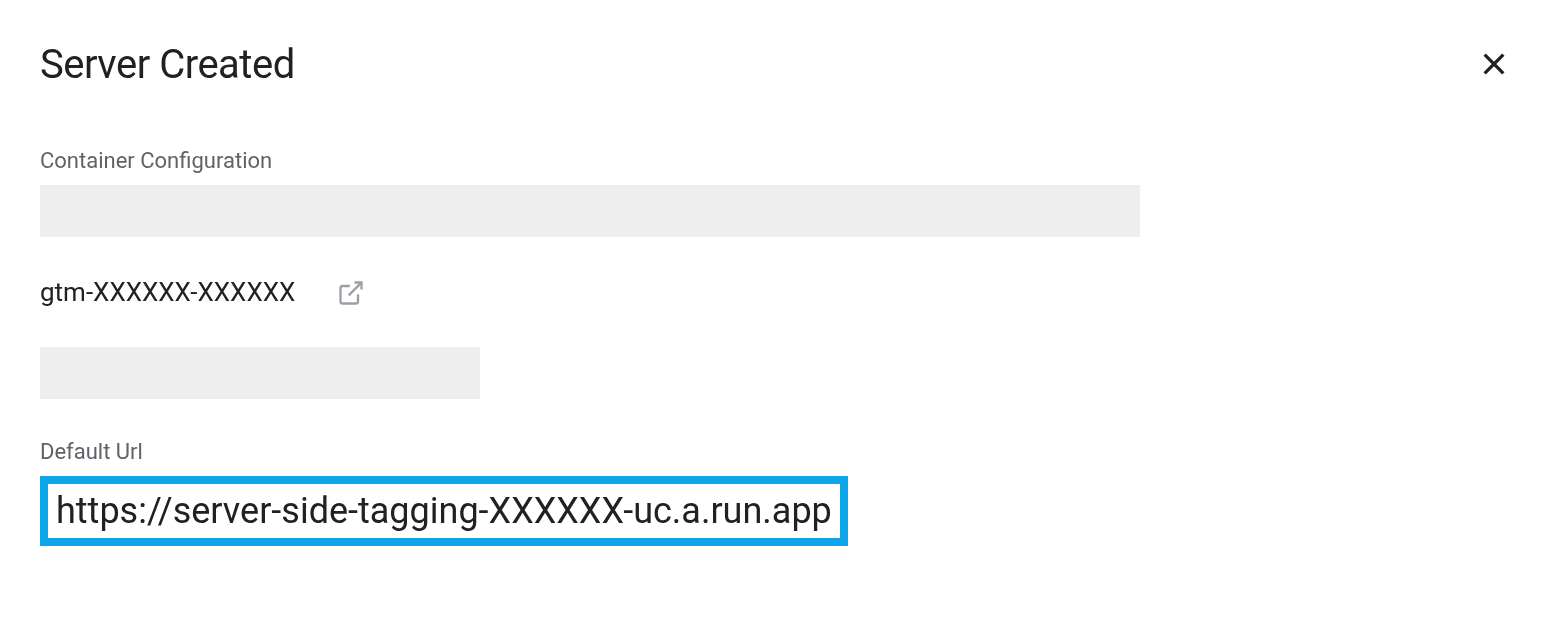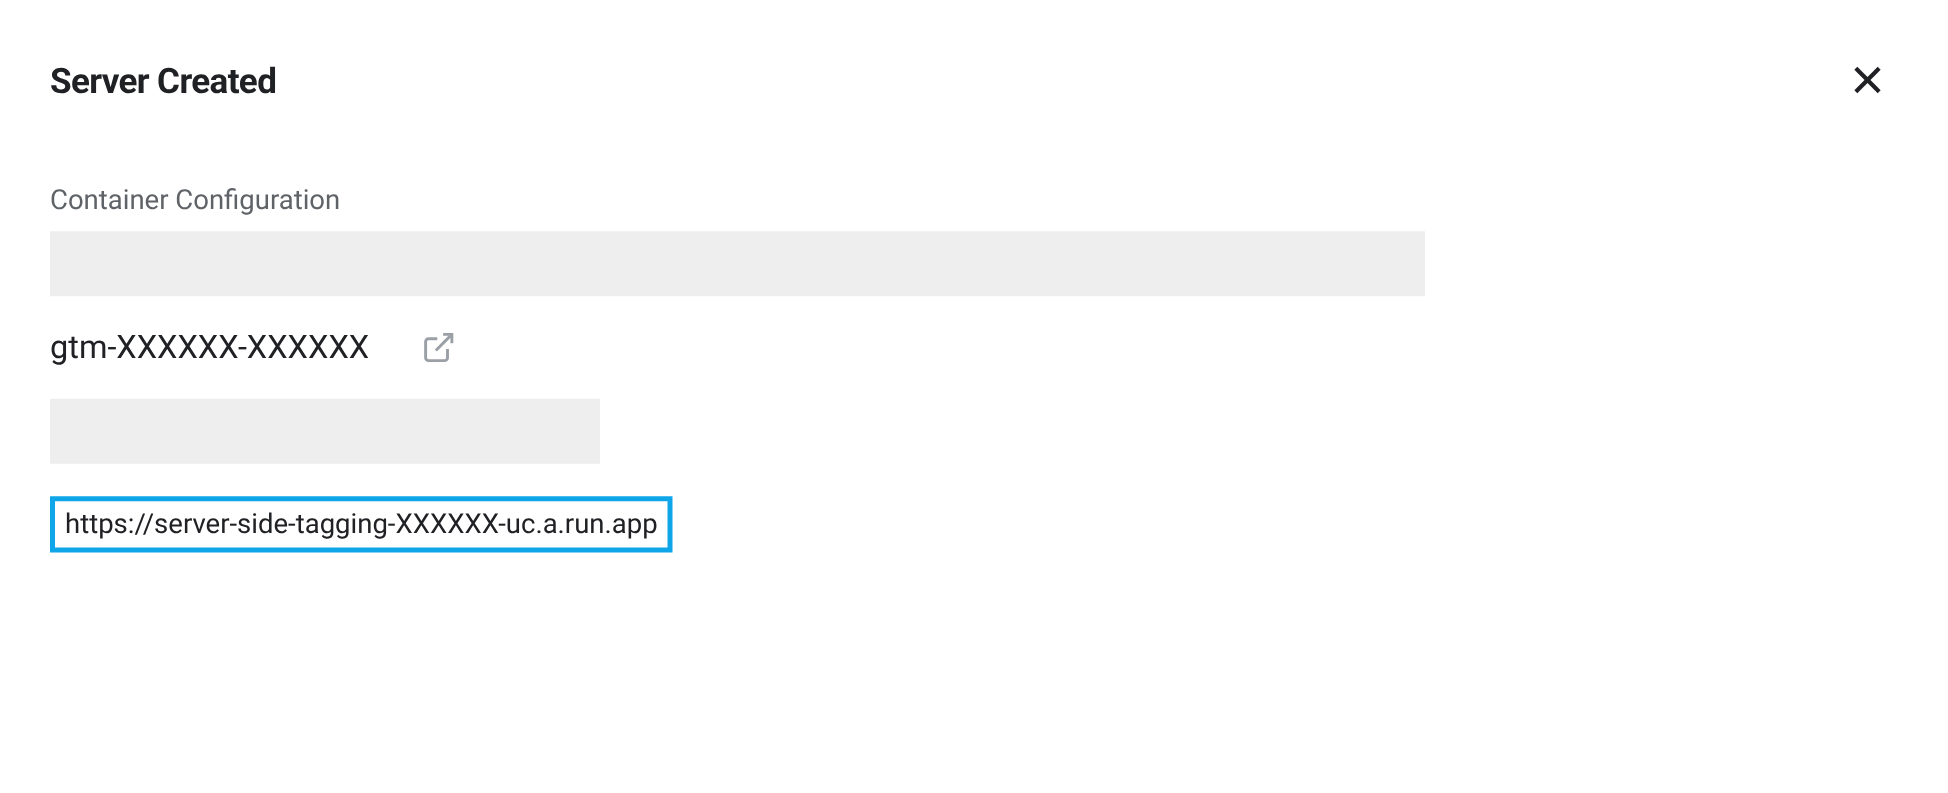--- a/index.html
+++ b/index.html
@@ -15,38 +15,38 @@
       position: relative;
       padding: 40px;
     }
     .header {
       display: flex;
       justify-content: space-between;
       align-items: center;
       margin-bottom: 60px;
     }
     .title {
-      font-size: 28px;
-      font-weight: 700;
+      font-size: 40px;
+      font-weight: 400;
       color: #202124;
       letter-spacing: -0.5px;
     }
     .close-btn {
       cursor: pointer;
       padding: 8px;
       display: flex;
       align-items: center;
       justify-content: center;
     }
     .close-btn svg {
       width: 32px;
       height: 32px;
     }
     .field {
-      margin-bottom: 26px;
+      margin-bottom: 40px;
     }
     .field-label {
       font-size: 22px;
       color: #5f6368;
       margin-bottom: 12px;
       font-weight: 400;
     }
     .field-value {
       font-size: 26px;
       color: #202124;
@@ -57,37 +57,37 @@
       height: 52px;
     }
     .redacted-wide {
       width: 1100px;
     }
     .redacted-narrow {
       width: 440px;
     }
     .project-id-row {
       display: flex;
-      align-items: center;
+      align-items: flex-end;
       gap: 42px;
     }
     .external-link-icon {
       cursor: pointer;
       display: flex;
       align-items: center;
     }
     .external-link-icon svg {
       width: 28px;
       height: 28px;
     }
     .highlighted-url {
-      border: 4px solid #0ea5e9;
+      border: 8px solid #0ea5e9;
       padding: 6px 8px;
       display: inline-block;
-      font-size: 22px;
+      font-size: 36px;
       color: #202124;
       font-weight: 400;
     }
   </style>
 </head>
 <body>
 
 <div class="header">
   <h1 class="title">Server Created</h1>
   <div class="close-btn">
@@ -114,14 +114,15 @@
       </svg>
     </span>
   </div>
 </div>
 
 <div class="field">
   <div class="redacted-box redacted-narrow"></div>
 </div>
 
 <div class="field">
+  <div class="field-label">Default Url</div>
   <div class="highlighted-url">https://server-side-tagging-XXXXXX-uc.a.run.app</div>
 </div>
 
 </body></html>

